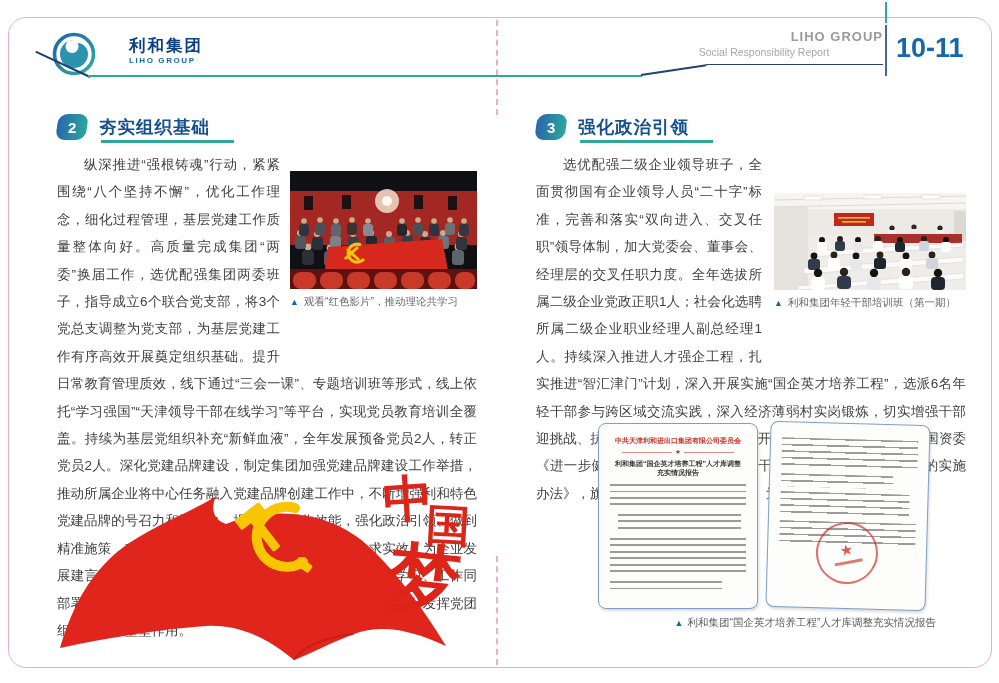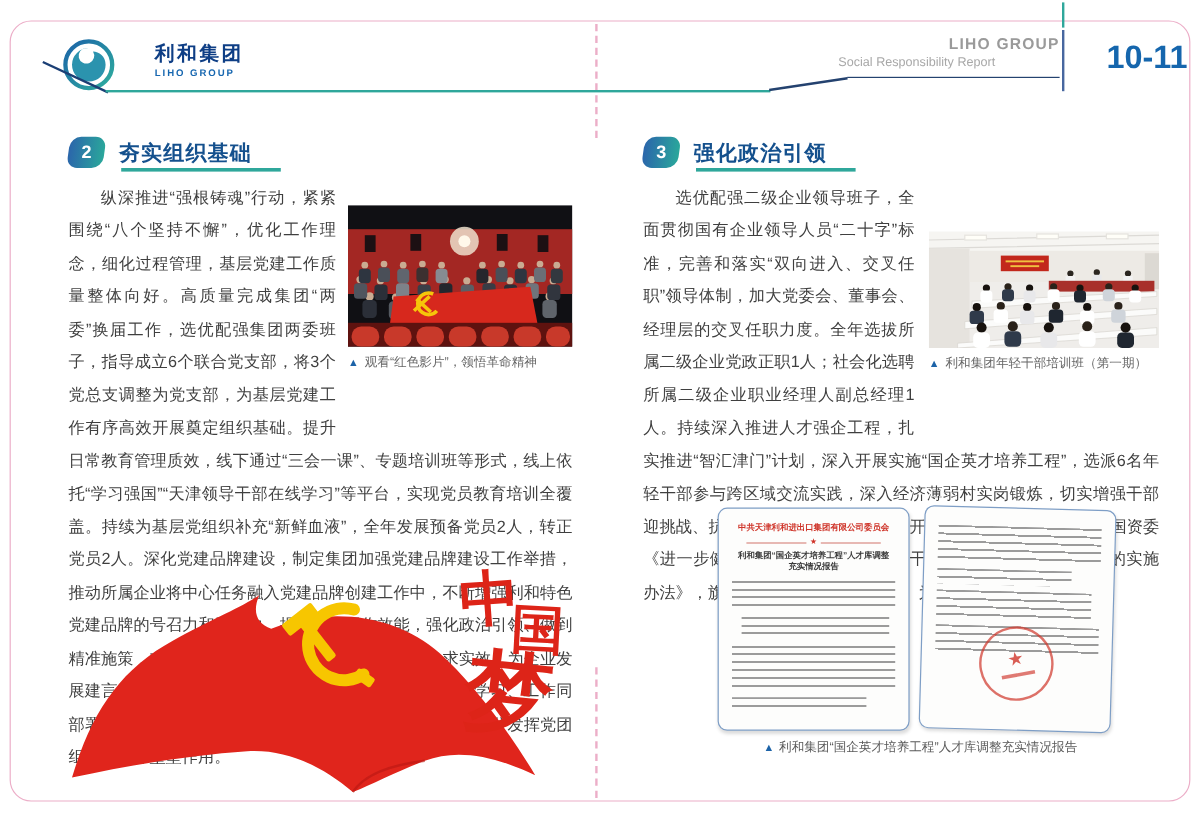--- a/index.html
+++ b/index.html
@@ -23,21 +23,21 @@
              transform-origin:right center;transform:rotate(25deg);}
   .rule-teal{position:absolute;left:88px;top:75px;width:554px;height:2.2px;background:#2fa79b;}
   .diag-right{position:absolute;left:641px;top:74px;width:66px;height:2px;background:#24426f;
               transform-origin:left center;transform:rotate(-8.5deg);}
   .rule-navy{position:absolute;left:706px;top:63.5px;width:177px;height:1.8px;background:#24426f;}
   .hdr-right{position:absolute;left:645px;top:30px;width:238px;text-align:right;line-height:1;}
   .group-en{font-size:13px;font-weight:bold;color:#9a9a9a;letter-spacing:1px;}
   .report-en{font-size:10.5px;color:#a8a8a8;margin-top:4px;text-align:center;}
   .tick-teal{position:absolute;left:885px;top:2px;width:2px;height:21px;background:#2fa79b;}
   .divider-navy{position:absolute;left:885px;top:25px;width:2px;height:51px;background:#48679f;}
-  .page-no{position:absolute;left:922px;top:33px;font-size:27px;font-weight:bold;color:#1566ad;}
+  .page-no{position:absolute;left:896px;top:33px;font-size:27px;font-weight:bold;color:#1566ad;}
   
   .section{position:absolute;top:112px;height:30px;display:flex;align-items:center;}
   .section.left{left:57px;} .section.right{left:536px;}
   .badge{width:30px;height:26px;border-radius:9px;transform:skewX(-8deg);
          background:linear-gradient(90deg,#2b66ab,#2aa79b);
          display:flex;align-items:center;justify-content:center;}
   .badge span{transform:skewX(8deg);color:#fff;font-weight:bold;font-size:15px;}
   .section-title{margin-left:12px;font-size:17.5px;font-weight:bold;color:#14508d;letter-spacing:1px;text-align:center;}
   .section-rule{position:absolute;top:140px;width:133px;height:2.5px;background:#2fa79b;}
   .section-rule.left{left:101px;} .section-rule.right{left:580px;}
@@ -71,21 +71,21 @@
   .doc-title{font-size:7px;font-weight:bold;color:#3a3a3a;text-align:center;line-height:9.5px;margin:1px 6px 6px;}
   .fake{background:repeating-linear-gradient(#9b9b9b 0 1.6px,transparent 1.6px 6.5px);margin:0 2px 5px;}
   .fk1{height:25px;} .fk2{height:19px;width:88%;margin-left:10px;}
   .fk3{height:38px;} .fk4{height:13px;width:80%;}
   .fk5{height:31px;} .fk6{height:24px;width:92%;}
   .seal{position:absolute;left:48px;top:98px;width:58px;height:58px;border:2.5px solid rgba(207,52,41,.7);
         border-radius:50%;transform:rotate(-12deg);display:flex;flex-direction:column;
         align-items:center;justify-content:center;color:rgba(207,52,41,.8);}
   .seal .star{font-size:15px;line-height:1;}
   .seal-line{width:28px;height:2.2px;background:rgba(207,52,41,.65);margin-top:4px;}
-  .docs-caption{position:absolute;left:598px;top:616px;width:338px;text-align:center;
+  .docs-caption{position:absolute;left:598px;top:616px;width:338px;text-align:right;
                 font-size:10.5px;color:#5a5a5a;}
   .docs-caption .tri{color:#1c63a8;font-size:9px;margin-right:4px;}
 </style>
 </head>
 <body>
 
 <div class="canvas">
 
   <div class="frame"></div>
   <div class="spine top"></div>
@@ -212,21 +212,21 @@
             <rect x="57" y="101" width="23" height="17" rx="8"></rect>
               <rect x="84" y="101" width="23" height="17" rx="8"></rect>
             <rect x="111" y="101" width="23" height="17" rx="8"></rect>
               <rect x="138" y="101" width="23" height="17" rx="8"></rect>
             <rect x="165" y="101" width="20" height="17" rx="8"></rect>
           </g>
         </svg>
       </span>
       <figcaption>
         <span class="tri">▲</span>
-        <span>观看“红色影片”，领悟革命精神</span>
+        <span>观看“红色影片”，推动理论共学习</span>
       </figcaption>
     </figure>
     <p>纵深推进“强根铸魂”行动，紧紧围绕“八个坚持不懈”，优化工作理念，细化过程管理，基层党建工作质量整体向好。高质量完成集团“两委”换届工作，选优配强集团两委班子，指导成立6个联合党支部，将3个党总支调整为党支部，为基层党建工作有序高效开展奠定组织基础。提升日常教育管理质效，线下通过“三会一课”、专题培训班等形式，线上依托“学习强国”“天津领导干部在线学习”等平台，实现党员教育培训全覆盖。持续为基层党组织补充“新鲜血液”，全年发展预备党员2人，转正党员2人。深化党建品牌建设，制定集团加强党建品牌建设工作举措，推动所属企业将中心任务融入党建品牌创建工作中，不断增强利和特色党建品牌的号召力和影响力。提升统战工作效能，强化政治引领、做到精准施策，支持鼓励统战人员围绕中心破解难题、务求实效，为企业发展建言献策。坚持党建、团建“一体化建设”，推动理论共学习、工作同部署、活动齐开展，在各项重点任务中压担子、育人才，充分发挥党团组织的战斗堡垒作用。</p>
   </div>
 
   <div class="section right">
     <div class="badge">
       <span>3</span>
     </div>
     <div class="section-title">强化政治引领</div>

